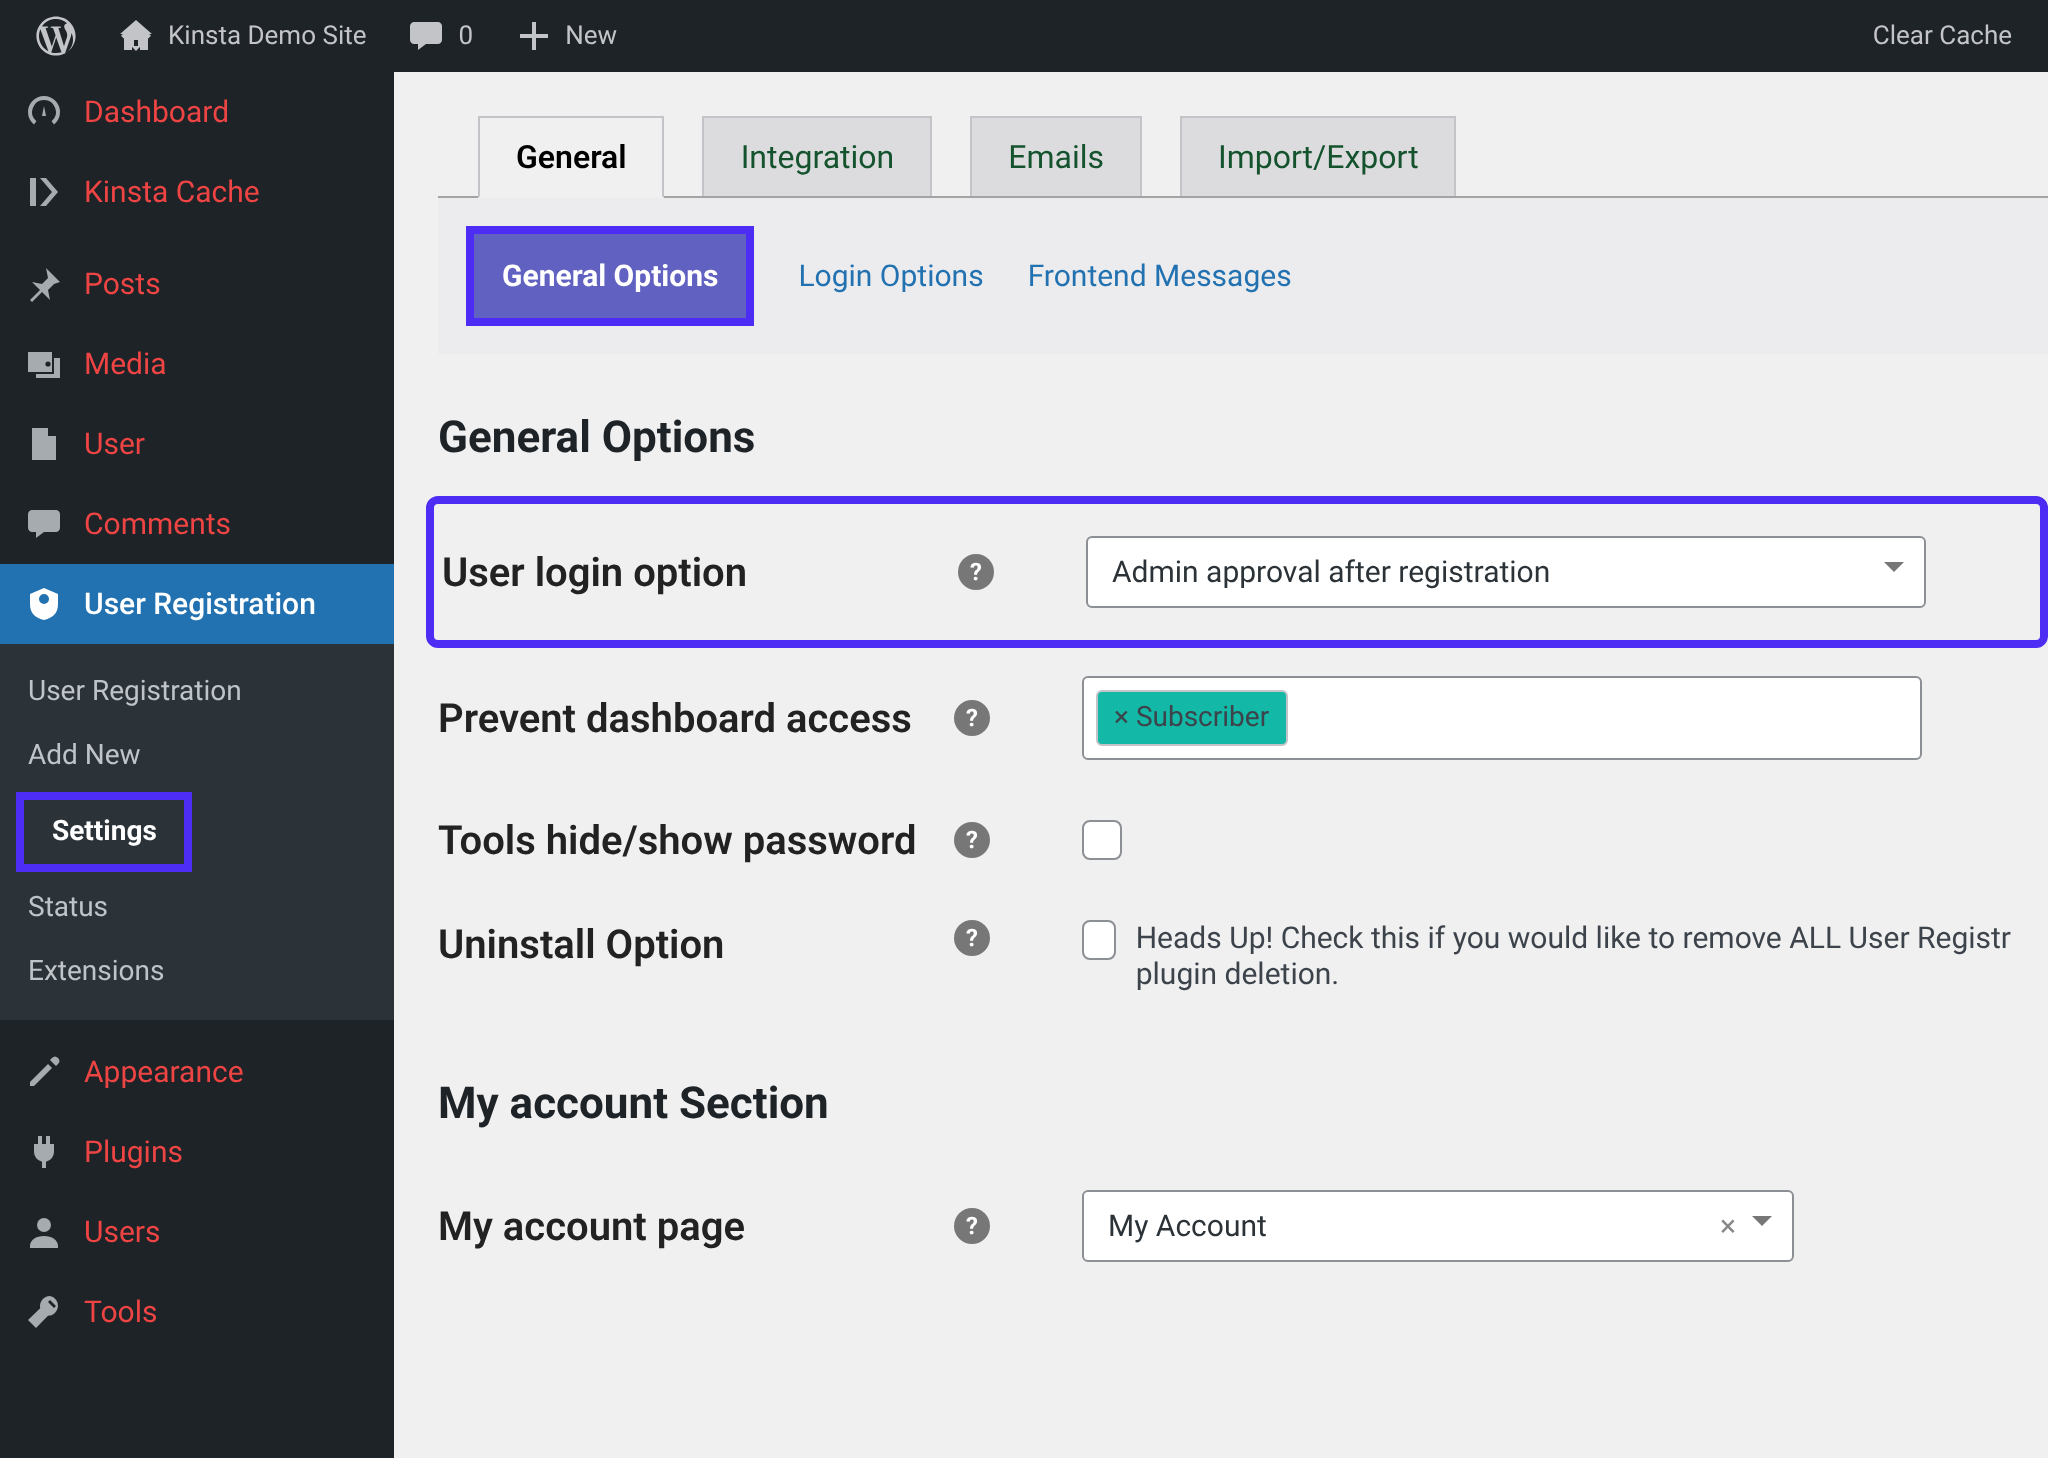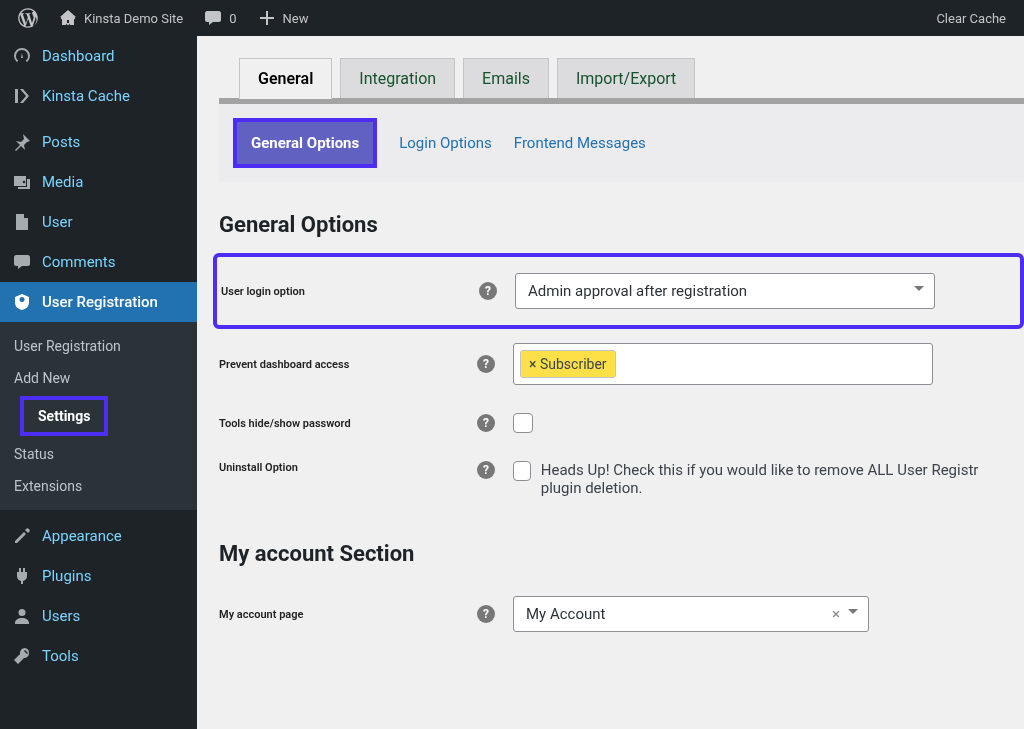--- a/index.html
+++ b/index.html
@@ -9,61 +9,61 @@
   #adminbar { height: 36px; background: #1d2327; color: #c3c4c7; display: flex; align-items: center; padding: 0 8px; font-size: 13px; }
   #adminbar .bar-item { display: flex; align-items: center; gap: 6px; padding: 0 10px; height: 100%; cursor: pointer; }
   #adminbar .spacer { flex: 1; }
   #adminbar svg { width: 20px; height: 20px; fill: currentColor; }
 
   
   #adminwrap { display: flex; height: calc(729px - 36px); }
 
   
   #adminmenu { width: 197px; background: #1d2327; color: #f0f0f1; font-size: 15px; overflow-y: auto; }
-  #adminmenu .menu-item { display: flex; align-items: center; gap: 10px; padding: 10px 12px; color: #7dd3fc; cursor: pointer; }
+  #adminmenu .menu-item { display: flex; align-items: center; gap: 10px; padding: 10px 12px; color: #ef4444; cursor: pointer; }
   #adminmenu .menu-item.current { background: #2271b1; color: #fff; font-weight: 500; position: relative; }
   #adminmenu .menu-item.current::after {
     content: ""; position: absolute; right: -9px; top: 50%; transform: translateY(-50%);
     border: 9px solid transparent; border-right-color: #f0f0f1;
   }
   #adminmenu .sep { height: 6px; }
   #adminmenu svg { width: 20px; height: 20px; fill: rgba(240,245,250,.65); }
   #adminmenu .menu-item.current svg { fill: #fff; }
 
   #adminmenu .submenu { background: #2c3338; padding: 8px 0; }
   #adminmenu .submenu .sub-item { padding: 8px 14px; color: #bfc4c9; font-size: 14px; cursor: pointer; }
   #adminmenu .submenu .sub-item.active { color: #fff; font-weight: 700; }
-  .hl-settings { border: 4px solid #4d2cf3; display: inline-block; padding: 4px 8px; margin: 2px 20px; }
+  .hl-settings { border: 4px solid #4d2cf3; display: inline-block; padding: 4px 8px; margin: 2px 8px; }
 
   
   #content { flex: 1; background: #f0f0f1; padding: 22px 0 0 22px; overflow: hidden; color: #1d2327; }
 
-  .nav-tabs { display: flex; gap: 8px; border-bottom: 6px solid #a3a3a3; padding-left: 20px; }
+  .nav-tabs { display: flex; gap: 19px; border-bottom: 1px solid #a3a3a3; padding-left: 20px; }
   .nav-tab { background: #dcdcde; border: 1px solid #c3c4c7; border-bottom: none; padding: 10px 18px; font-size: 16px; color: #14532d; cursor: pointer; }
   .nav-tab.active { background: #f0f0f1; color: #000; font-weight: 600; border-bottom: 1px solid #f0f0f1; margin-bottom: -1px; }
 
   .sub-tabs { background: #ececee; display: flex; align-items: center; padding: 14px 14px; gap: 22px; }
   .sub-tab { color: #2271b1; font-size: 15px; cursor: pointer; }
   .sub-tab.hl-active { border: 4px solid #4d2cf3; background: #6161c1; color: #fff; font-weight: 700; padding: 12px 14px; }
 
   h2.section { font-size: 22px; font-weight: 700; margin: 30px 0 16px 0; }
 
   .form-row { display: flex; align-items: center; padding: 14px 0; gap: 18px; }
-  .form-row .label { width: 240px; font-size: 11px; font-weight: 600; color: #222; }
+  .form-row .label { width: 240px; font-size: 20px; font-weight: 600; color: #222; }
   .form-row .help { width: 18px; height: 18px; border-radius: 50%; background: #777; color: #fff; font-size: 12px; font-weight: 700; display: flex; align-items: center; justify-content: center; cursor: help; flex-shrink: 0; }
-  .form-row .field { flex: 1; margin-right: 8px; }
+  .form-row .field { flex: 1; margin-right: 8px; margin-left: 28px; }
 
   .hl-row { border: 4px solid #4d2cf3; border-radius: 6px; padding: 16px 8px 16px 4px; margin-left: -6px; }
 
   .select-box { background: #fff; border: 1px solid #8c8f94; border-radius: 3px; padding: 8px 30px 8px 12px; font-size: 15px; color: #2c3338; width: 420px; position: relative; }
   .select-box .caret { position: absolute; right: 10px; top: 50%; transform: translateY(-50%); width: 0; height: 0; border: 5px solid transparent; border-top-color: #777; }
   .select-box .clear { position: absolute; right: 28px; top: 50%; transform: translateY(-50%); color: #888; font-size: 15px; cursor: pointer; }
 
   .tag-box { background: #fff; border: 1px solid #8c8f94; border-radius: 3px; padding: 6px; width: 420px; }
-  .tag { display: inline-block; background: #fde047; border: 1px solid #c3c4c7; border-radius: 3px; padding: 5px 8px; font-size: 14px; color: #3c434a; }
+  .tag { display: inline-block; background: #14b8a6; border: 1px solid #c3c4c7; border-radius: 3px; padding: 5px 8px; font-size: 14px; color: #3c434a; }
 
   .checkbox { width: 20px; height: 20px; border: 1px solid #8c8f94; border-radius: 4px; background: #fff; cursor: pointer; }
   .check-text { font-size: 15px; color: #3c434a; display: flex; gap: 10px; align-items: flex-start; }
 </style>
 </head>
 <body>
 
 <div id="adminbar">
   <div class="bar-item">
     <svg viewBox="0 0 20 20">

